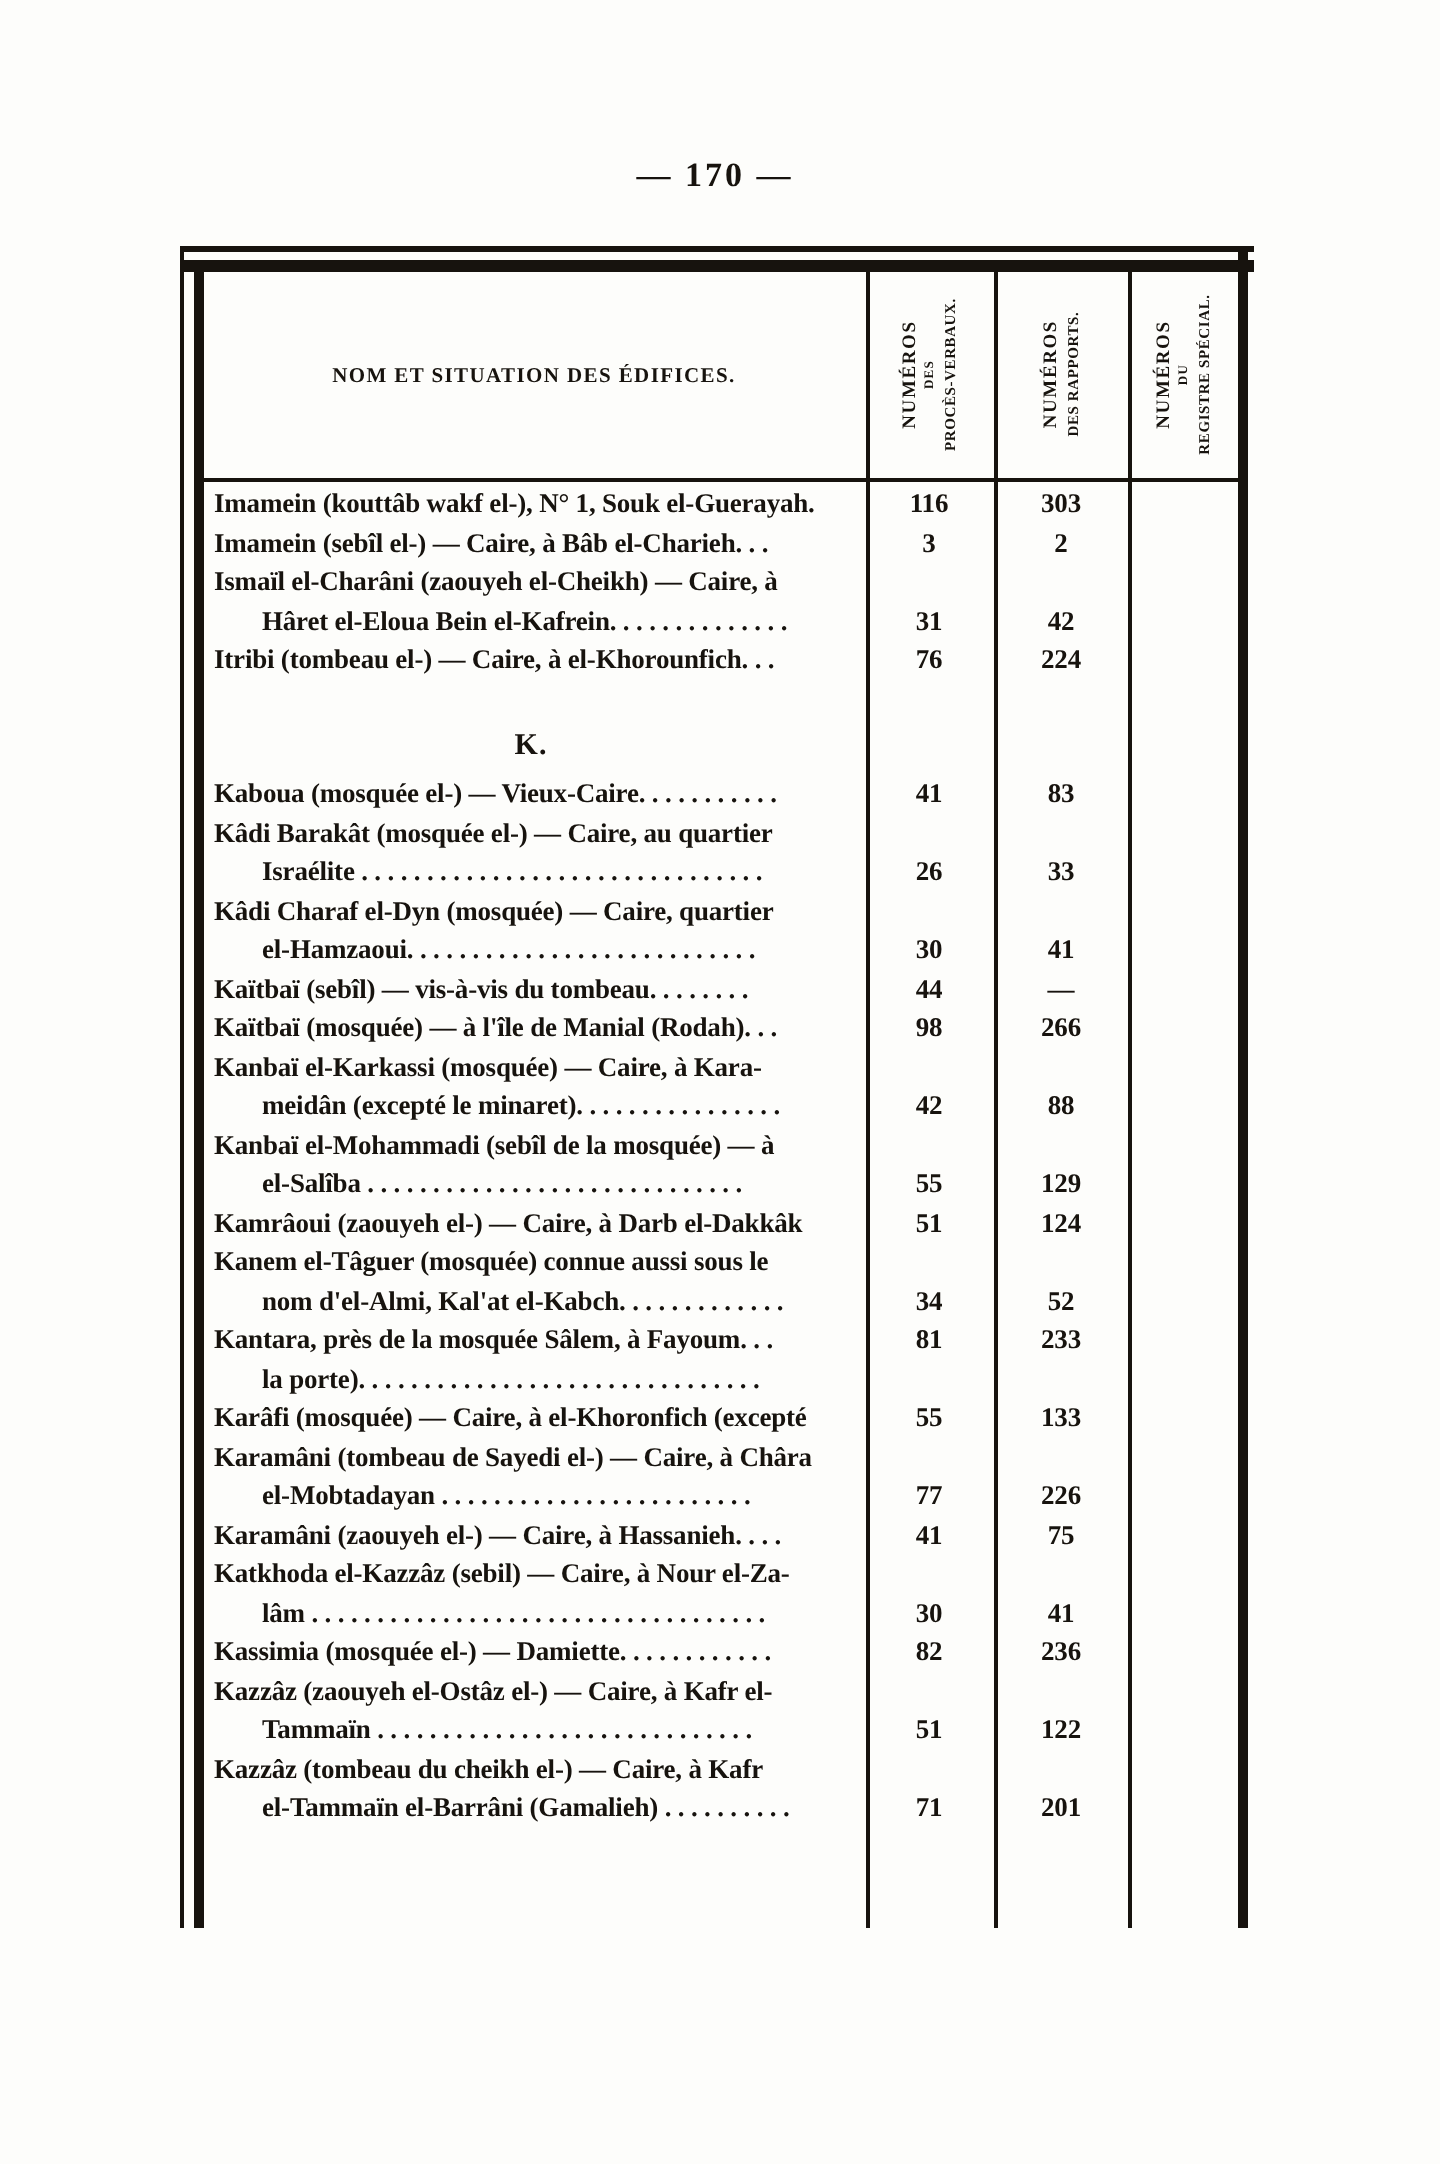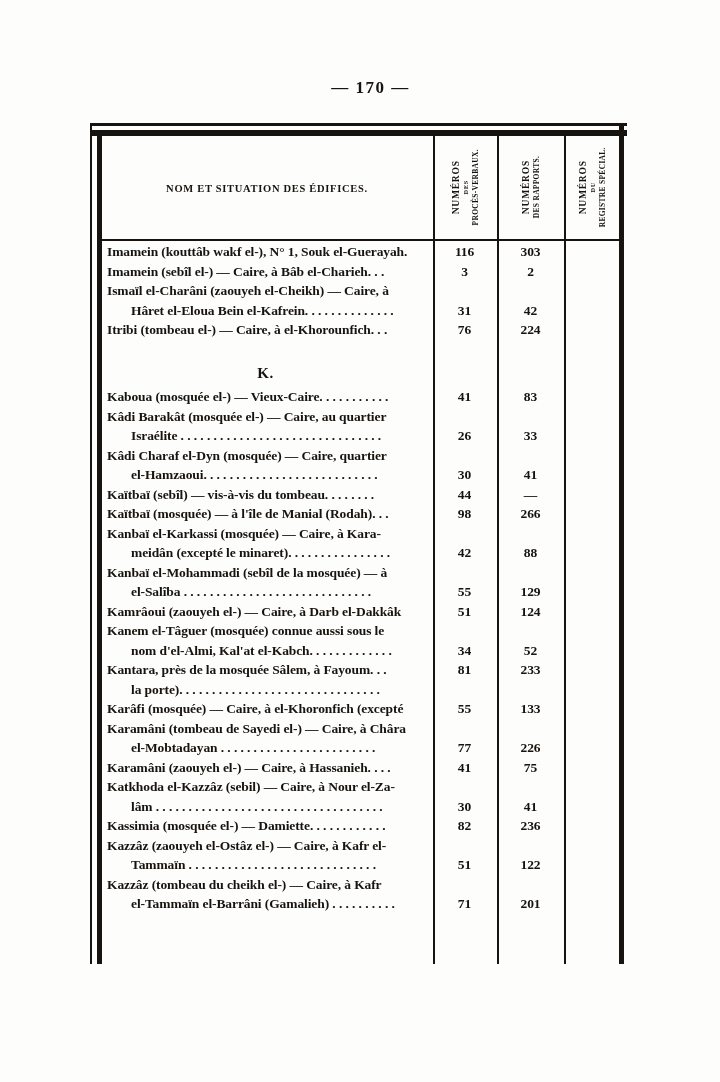--- a/index.html
+++ b/index.html
@@ -5,21 +5,21 @@
   html,body{margin:0;padding:0;background:#ffffff;}
   .page{
     position:relative;
     width:720px;height:1082px;
     background:#fdfdfb;
     color:#17130e;
     font-family:"Liberation Serif","DejaVu Serif",serif;
     overflow:hidden;
   }
   .page-number{
-    position:absolute;left:103px;top:78px;width:535px;
+    position:absolute;left:90px;top:78px;width:535px;
     text-align:center;font-size:17px;font-weight:bold;letter-spacing:1.5px;
   }
   .rule{position:absolute;background:#17130e;}
   .top-outer{left:90px;top:123px;width:537px;height:3px;}
   .top-inner{left:90px;top:130px;width:537px;height:6px;}
   .left-outer{left:90px;top:123px;width:2px;height:841px;}
   .left-inner{left:97px;top:130px;width:5px;height:834px;}
   .right-main{left:619px;top:123px;width:5px;height:841px;}
   .header-underline{left:97px;top:239px;width:524px;height:2px;}
   .vline{top:136px;width:2px;height:828px;}

